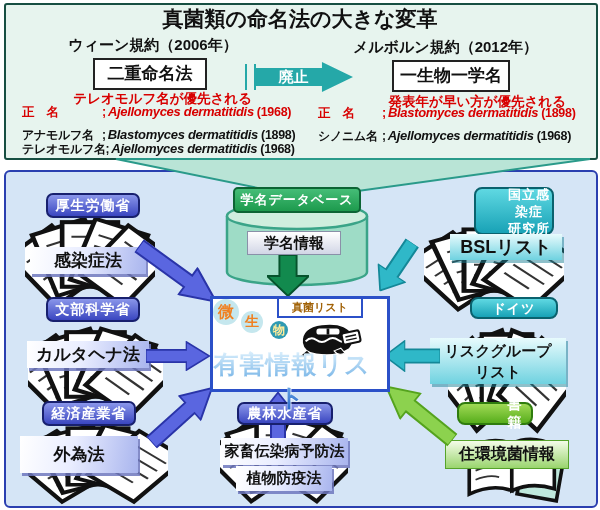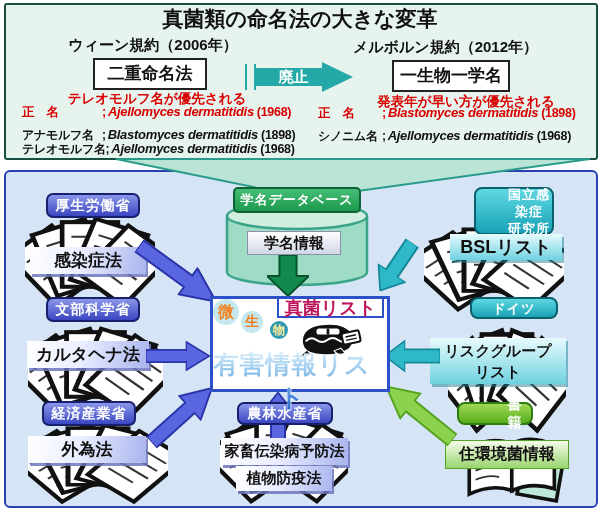--- a/index.html
+++ b/index.html
@@ -4,21 +4,21 @@
 <style>
   html,body{margin:0;padding:0;background:#fff;}
   body{font-family:"Liberation Sans",sans-serif;}
   #stage{position:relative;width:600px;height:510px;background:#fff;overflow:hidden;}
   .abs{position:absolute;}
   
   .top-panel{left:4px;top:3px;width:590px;height:153px;background:#e7f4ee;border:2px solid #174f42;border-radius:3px;}
   .title{left:0;top:5px;width:600px;text-align:center;font-size:21px;font-weight:bold;color:#111;}
   .colhead{font-size:15px;font-weight:bold;color:#111;text-align:center;}
   .whitebox{background:#fff;border:2px solid #222;text-align:center;font-weight:bold;font-size:17px;color:#111;line-height:28px;}
-  .rednote{color:#d80000;font-size:13.5px;font-weight:bold;text-align:center;}
+  .rednote{color:#d80000;font-size:13.5px;font-weight:bold;text-align:right;}
   .haishi-bars{left:245px;top:64px;width:7px;height:26px;border-left:2px solid #25a8a8;border-right:2px solid #25a8a8;}
   .haishi{left:256px;top:62px;width:97px;height:30px;background:#25a8a8;color:#fff;font-size:15px;font-weight:bold;
           clip-path:polygon(0 20%,68% 20%,68% 0,100% 50%,68% 100%,68% 80%,0 80%);
           display:flex;align-items:center;justify-content:center;padding-right:22px;box-sizing:border-box;}
   .nrow{display:flex;align-items:baseline;font-size:12px;font-weight:bold;color:#111;line-height:14px;letter-spacing:-0.3px;}
   .nrow.red{color:#d80000;margin-bottom:9px;font-size:12.5px;}
   .nrow .nlbl{display:inline-block;}
   .lcol .nlbl{min-width:80px;}
   .rcol .nlbl{min-width:64px;}
   .nrow .nval{font-style:italic;font-size:13px;margin:0 3px 0 2px;white-space:nowrap;}
@@ -37,22 +37,22 @@
   .lawlbl{background:linear-gradient(100deg,#ffffff 0%,#e9edff 45%,#a9b5ee 100%);box-shadow:2px 3px 0 rgba(110,120,190,.85);
           color:#111;font-weight:bold;font-size:17px;display:flex;align-items:center;justify-content:center;white-space:nowrap;}
   .cyanlbl{background:linear-gradient(180deg,#e8fbfd,#6fd2e0);box-shadow:2px 3px 0 rgba(30,130,150,.5);
           color:#111;font-weight:bold;font-size:17px;display:flex;align-items:center;justify-content:center;white-space:pre-line;text-align:center;line-height:21px;}
   .grnlbl{background:linear-gradient(180deg,#f4fce9,#9ad56e);border:1px solid #56a32a;
           color:#111;font-weight:bold;font-size:16px;display:flex;align-items:center;justify-content:center;}
   .dblbl{background:linear-gradient(180deg,#ffffff,#d2d6e6);border:1px solid #8a90a8;
          color:#111;font-weight:bold;font-size:15px;display:flex;align-items:center;justify-content:center;}
   
   .centerbox{left:210px;top:296px;width:180px;height:96px;background:#fff;border:3px solid #2b50c8;box-sizing:border-box;}
-  .fungal{left:277px;top:297px;width:107px;height:21px;background:#fff;border:2px solid #2b50c8;color:#be185d;
-          font-size:18px;font-weight:bold;display:flex;align-items:center;justify-content:center;box-sizing:border-box;}
+  .fungal{left:277px;top:297px;width:86px;height:21px;background:#fff;border:2px solid #2b50c8;color:#a16207;
+          font-size:11px;font-weight:bold;display:flex;align-items:center;justify-content:center;box-sizing:border-box;}
   .kanji-circle{border-radius:50%;background:#c5e7ee;color:#f08020;font-weight:bold;display:flex;align-items:center;justify-content:center;}
   .kanji-circle.dark{background:#2f9ab2;color:#ffec9a;}
   .maintitle{left:211px;top:348px;width:162px;text-align:center;font-size:25px;font-weight:bold;letter-spacing:1px;
              color:#2e6fd0;background:linear-gradient(180deg,#e6f6ff 0%,#7db8e8 45%,#1f5fc8 100%);
              -webkit-background-clip:text;background-clip:text;-webkit-text-fill-color:transparent;
              filter:drop-shadow(0 1px 0 rgba(255,255,255,.9)) drop-shadow(1px 0 0 rgba(255,255,255,.6));}
   
   .arr polygon{stroke-width:2px;}
   .arr-blue polygon{fill:#5a66e0;stroke:#2a34a8;}
   .arr-teal polygon{fill:#2fb8c8;stroke:#148898;}
@@ -171,21 +171,21 @@
   </svg>
 
   <svg class="abs" style="left:28px;top:414px;width:140px;height:92px;" viewBox="0 0 140 130" preserveAspectRatio="none">
     <use href="#paper" transform="rotate(-40 70 120)"></use>
       <use href="#paper" transform="rotate(-20 70 120)"></use>
     <use href="#paper" transform="rotate(0 70 120)"></use>
       <use href="#paper" transform="rotate(20 70 120)"></use>
     <use href="#paper" transform="rotate(40 70 120)"></use>
   </svg>
   <div class="abs minbox" style="left:42px;top:401px;width:94px;height:25px;box-sizing:border-box;">経済産業省</div>
-  <div class="abs lawlbl" style="left:28px;top:436px;width:118px;height:27px;">外為法</div>
+  <div class="abs lawlbl" style="left:20px;top:436px;width:118px;height:37px;">外為法</div>
   <svg class="abs arr arr-blue" style="left:141px;top:398px;width:82px;height:34px;transform:rotate(-42deg);" viewBox="0 0 100 34" preserveAspectRatio="none">
     <polygon points="0,10 63,10 63,1 99,17 63,33 63,24 0,24"></polygon>
   </svg>
 
   <svg class="abs" style="left:220px;top:406px;width:128px;height:100px;" viewBox="0 0 140 130" preserveAspectRatio="none">
     <use href="#paper" transform="rotate(-40 70 120)"></use>
       <use href="#paper" transform="rotate(-20 70 120)"></use>
     <use href="#paper" transform="rotate(0 70 120)"></use>
       <use href="#paper" transform="rotate(20 70 120)"></use>
     <use href="#paper" transform="rotate(40 70 120)"></use>

